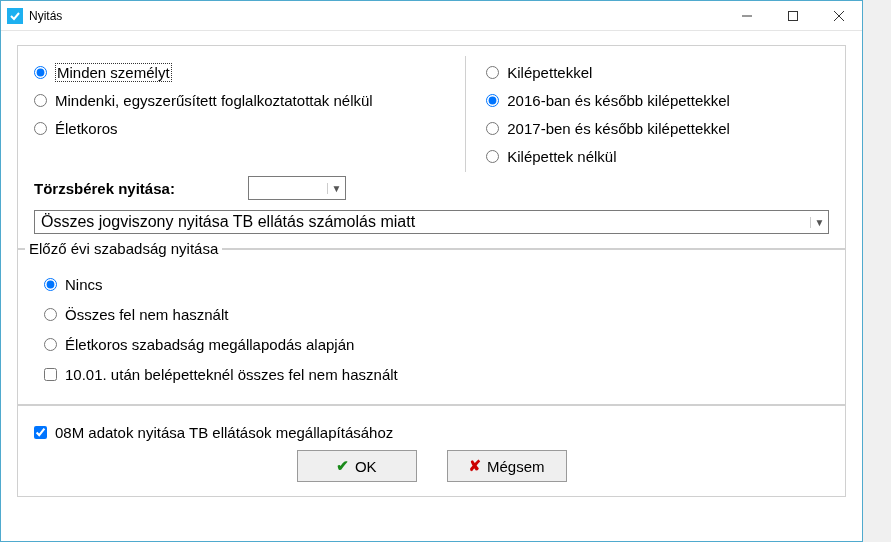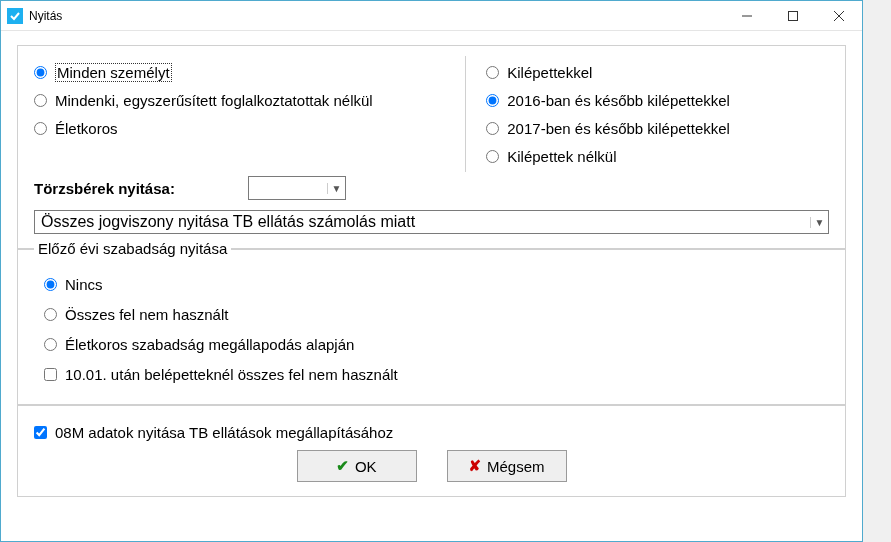--- a/index.html
+++ b/index.html
@@ -49,21 +49,21 @@
   }
 
   .groupbox {
     border: 1px solid #d0d0d0;
     padding: 10px 16px 14px 16px;
     position: relative;
   }
   .groupbox.legend { padding-top: 18px; }
   .groupbox .gb-title {
     position:absolute;
-    top: -10px; left: 16px;
+    top: -10px; left: 7px;
     background:#fff;
     padding: 0 4px;
   }
 
   .top-columns {
     display: flex;
     gap: 20px;
   }
   .col-left { flex: 1.2; }
   .col-right {

